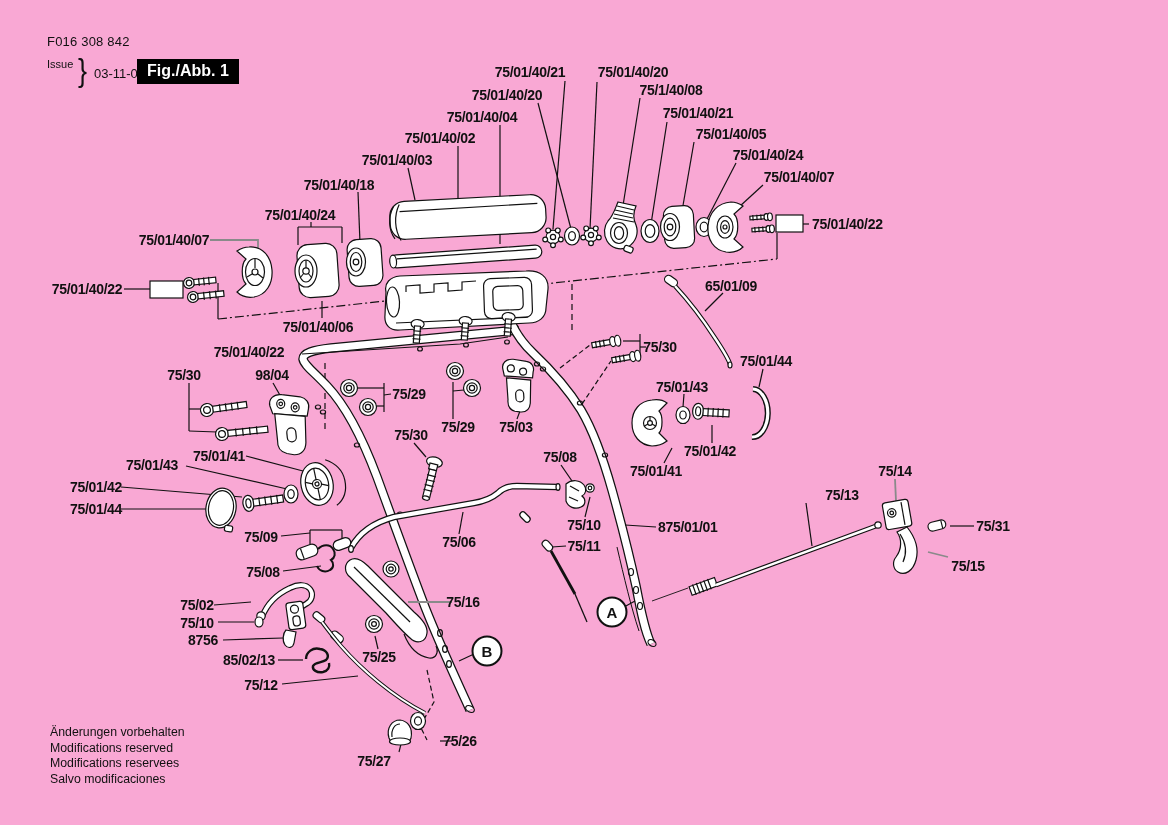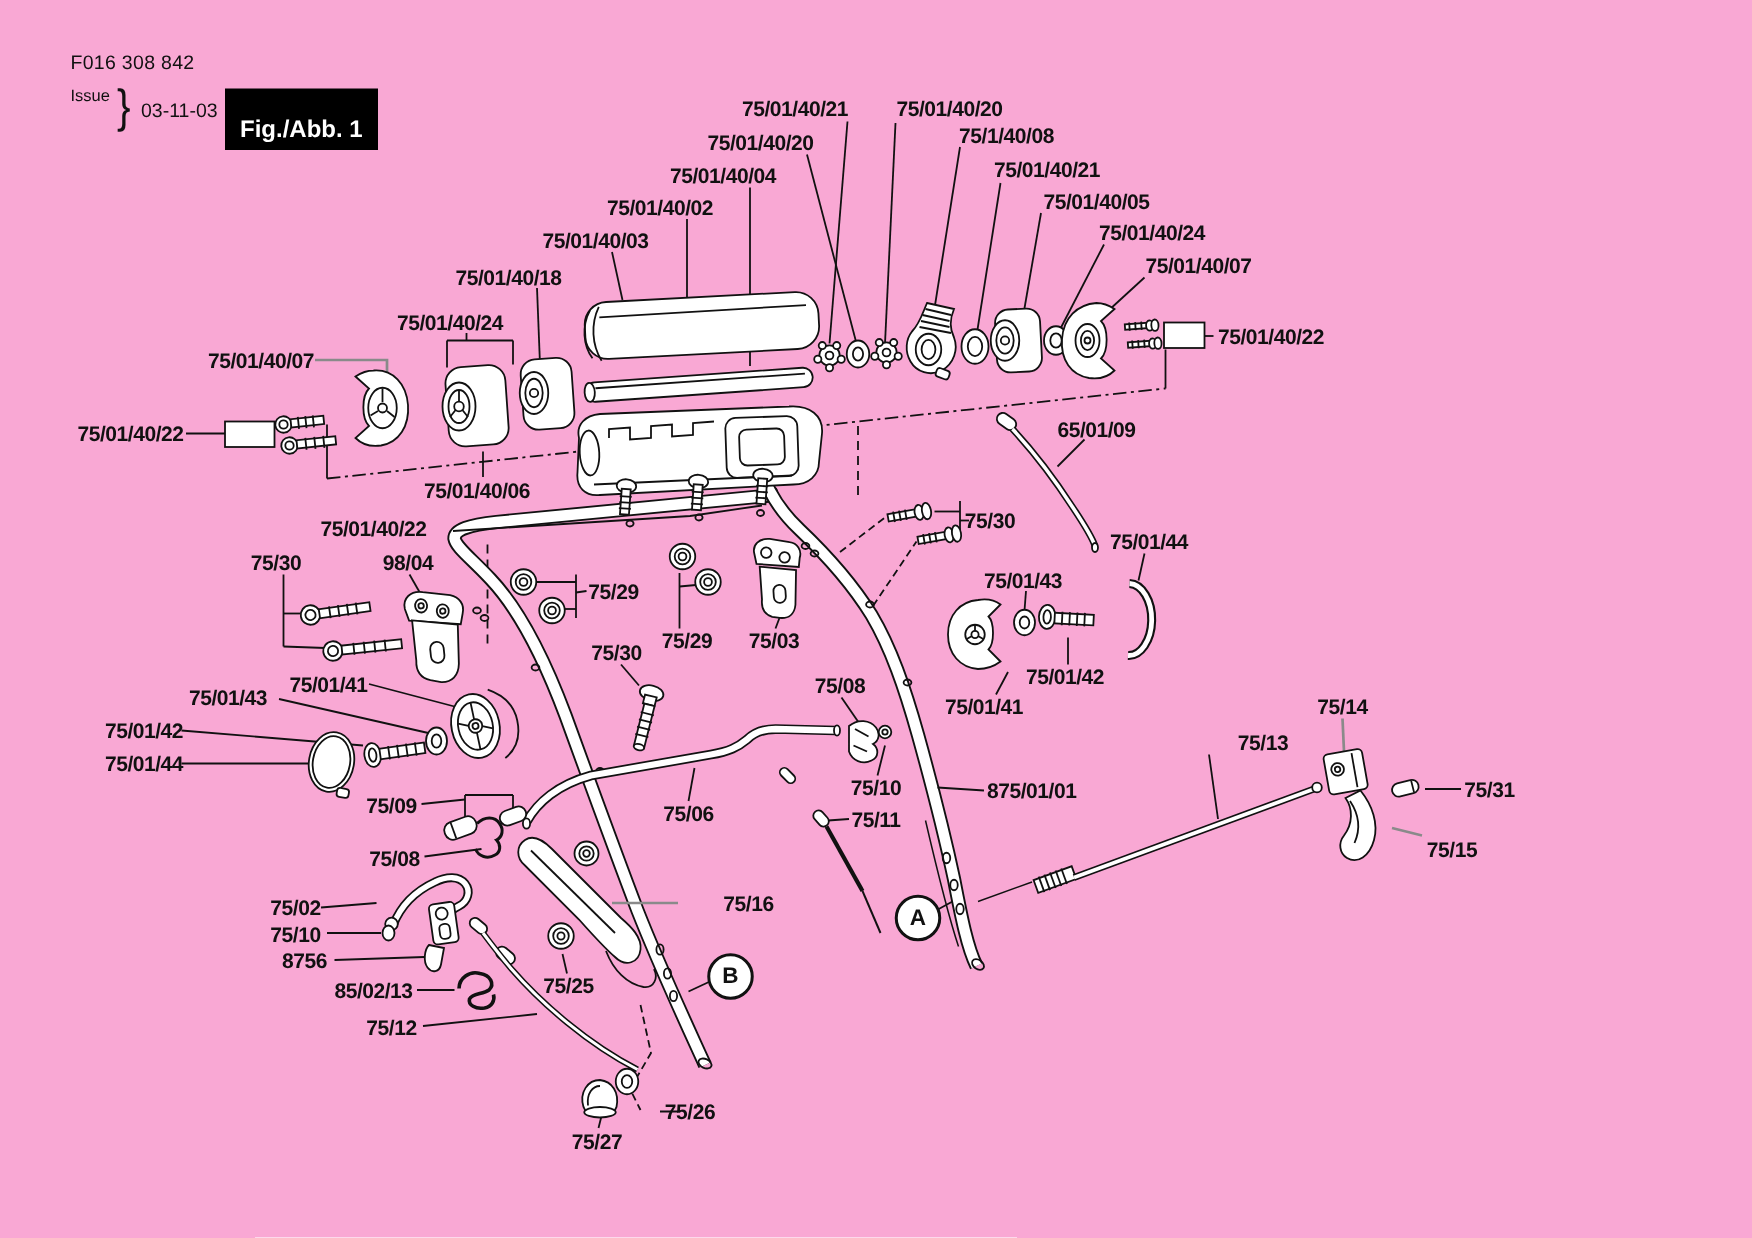--- a/index.html
+++ b/index.html
@@ -11,22 +11,22 @@
   .part-label.start{transform:translate(0,-50%);}
   .view-marker{position:absolute;width:27px;height:27px;border:2px solid #111;border-radius:50%;
     transform:translate(-50%,-50%);display:flex;align-items:center;justify-content:center;
     font-size:15px;font-weight:bold;background:#fff;}
   #header{position:absolute;left:47px;top:34px;}
   #part-code{font-size:13px;letter-spacing:0.2px;}
   #issue-row{position:absolute;left:0px;top:24px;width:300px;height:40px;}
   .small-lbl{font-size:11px;line-height:13px;}
   #brace{position:absolute;left:31px;top:-2px;font-size:27px;font-weight:400;transform:scaleY(1.15);}
   #issue-date{position:absolute;left:47px;top:8px;font-size:13px;}
-  #fig-badge{position:absolute;left:103px;top:1px;background:#000;color:#fff;
-    font-size:16px;font-weight:bold;padding:19px 10px 4px 10px;}
+  #fig-badge{position:absolute;left:90px;top:1px;background:#000;color:#fff;
+    font-size:16px;font-weight:bold;padding:3px 10px 4px 10px;}
   #footer{position:absolute;left:50px;top:725px;font-size:12.3px;line-height:15.5px;}
   .lbl-layer{position:absolute;left:0;top:0;width:100%;height:100%;padding-left:32px;}
 </style>
 </head>
 <body>
 
 <div id="stage">
 
   <svg width="1168" height="825" viewBox="0 0 1168 825">
     <g stroke="#111" fill="none" stroke-width="1.2">
@@ -651,30 +651,36 @@
       <div class="part-label" style="left: 895px; top: 471px;">75/14</div>
       <div class="part-label" style="left: 801px; top: 495px; margin-left: 41px;">75/13</div>
       <div class="part-label" style="left: 584px; top: 525px;">75/10</div>
       <div class="part-label start" style="left: 658px; top: 527px;">875/01/01</div>
       <div class="part-label" style="left: 993px; top: 526px;">75/31</div>
       <div class="part-label" style="left: 584px; top: 546px;">75/11</div>
       <div class="part-label" style="left: 261px; top: 537px;">75/09</div>
       <div class="part-label" style="left: 459px; top: 542px;">75/06</div>
       <div class="part-label" style="left: 968px; top: 538px; margin-top: 28px;">75/15</div>
       <div class="part-label" style="left: 263px; top: 572px;">75/08</div>
-      <div class="part-label" style="left: 499px; top: 602px; text-align: right;">75/16</div>
+      <div class="part-label" style="left: 463px; top: 602px; text-align: right;">75/16</div>
       <div class="part-label" style="left: 197px; top: 605px;">75/02</div>
       <div class="part-label" style="left: 197px; top: 623px;">75/10</div>
       <div class="part-label" style="left: 203px; top: 640px;">8756</div>
       <div class="part-label" style="left: 249px; top: 660px;">85/02/13</div>
       <div class="part-label" style="left: 379px; top: 657px;">75/25</div>
       <div class="part-label" style="left: 261px; top: 685px;">75/12</div>
       <div class="part-label" style="left: 460px; top: 741px;">75/26</div>
-      <div class="part-label" style="left: 398px; top: 761px; text-align: right;">75/27</div>
+      <div class="part-label" style="left: 374px; top: 761px; text-align: right;">75/27</div>
     </div>
 
   <div class="lbl-layer" id="marker-layer">
       <div class="view-marker" style="left: 612px; top: 612px;">A</div>
       <div class="view-marker" style="left: 487px; top: 651px;">B</div>
     </div>
 
+  <div id="footer">
+      <div>Änderungen vorbehalten</div>
+      <div>Modifications reserved</div>
+      <div>Modifications reservees</div>
+      <div>Salvo modificaciones</div>
+    </div>
 
 </div>
 
 </body></html>

